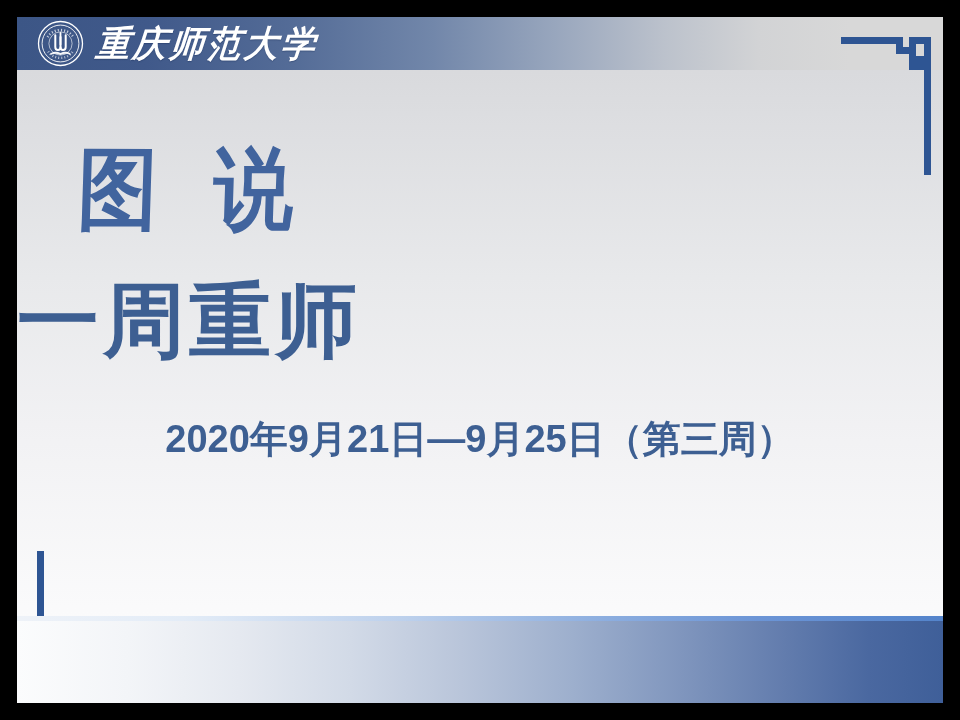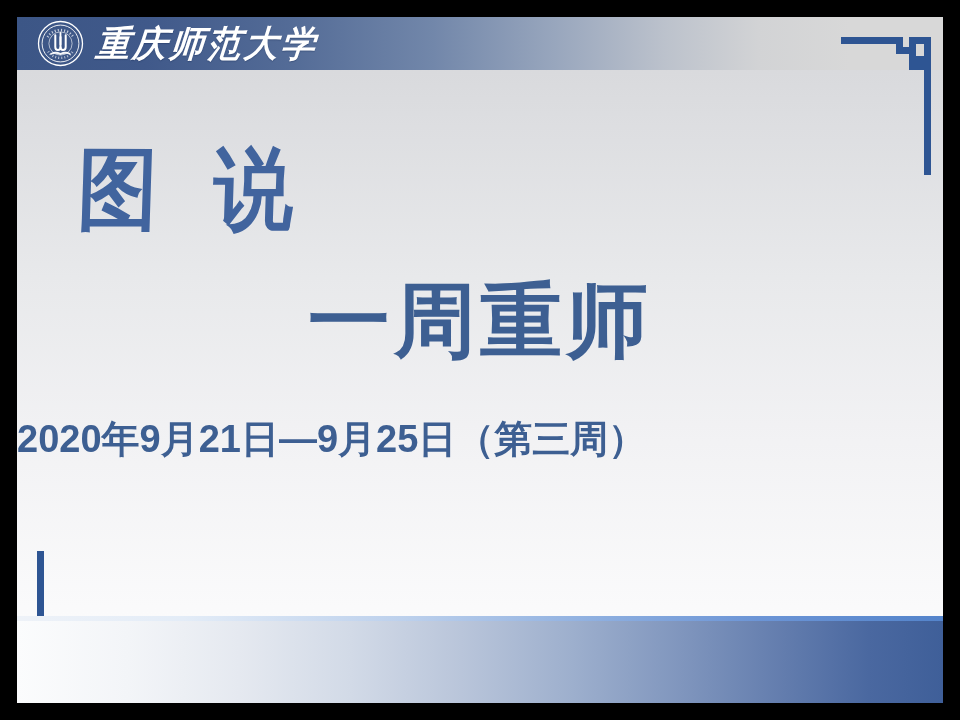--- a/index.html
+++ b/index.html
@@ -124,36 +124,37 @@
     transform: scaleY(1.12) skewX(-2deg);
     transform-origin: left top;
   }
 
   
   #main-title {
     position: absolute;
     left: 0;
     top: 258px;
     width: 926px;
-    text-align: center;
+    text-align: left;
     color: #3d5f92;
     font-family: "Liberation Sans", "DejaVu Sans", sans-serif;
     font-size: 82px;
     font-weight: 700;
     letter-spacing: 4px;
     line-height: 1.12;
     white-space: nowrap;
   }
 
   
   #date-line {
     position: absolute;
     left: 0;
     top: 400px;
     width: 926px;
+    text-align: center;
     color: #3d5f92;
     font-family: "Liberation Sans", "DejaVu Sans", sans-serif;
     font-size: 38px;
     font-weight: 700;
     letter-spacing: 0px;
     line-height: 1.2;
     white-space: nowrap;
   }
 
   

